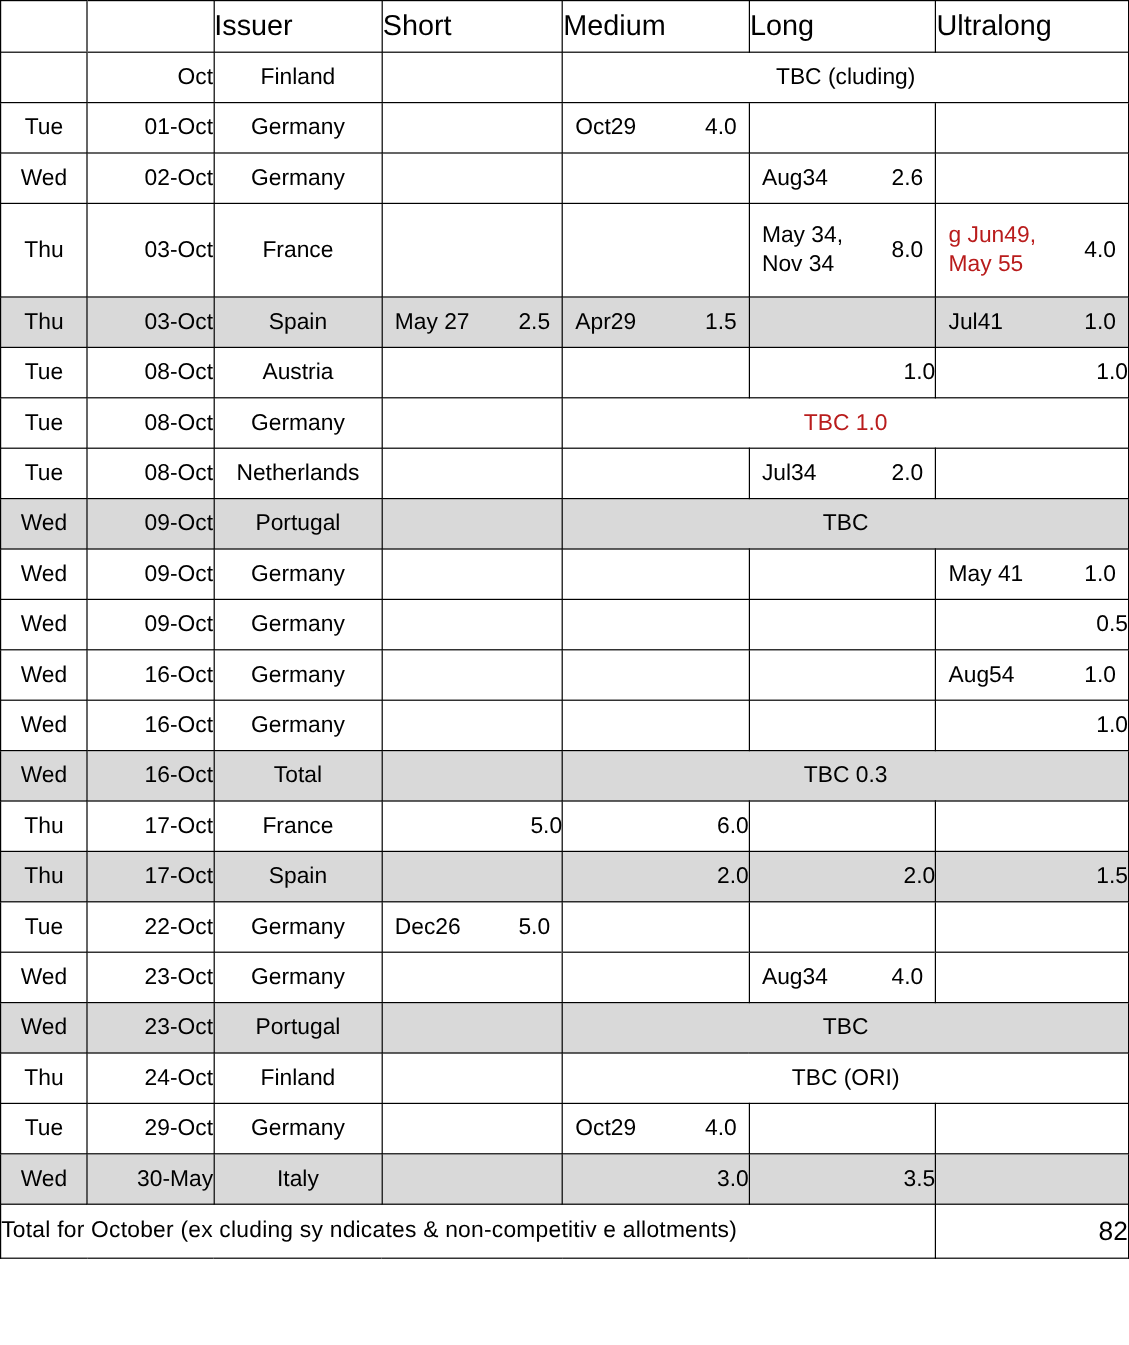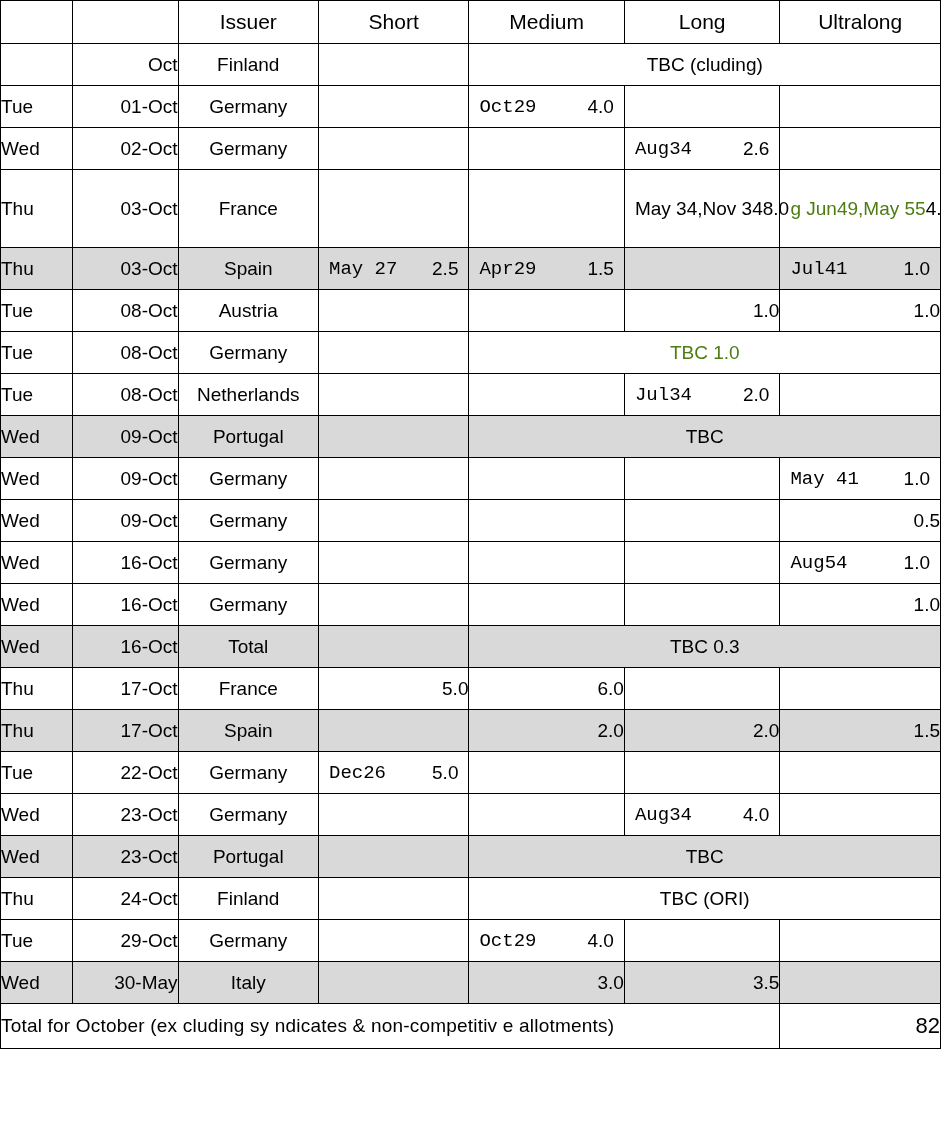--- a/index.html
+++ b/index.html
@@ -35,75 +35,75 @@
   
   col.c-day   { width: 72px; }
   col.c-date  { width: 105px; }
   col.c-iss   { width: 140px; }
   col.c-short { width: 150px; }
   col.c-med   { width: 155px; }
   col.c-long  { width: 155px; }
   col.c-ultra { width: 160px; }
 
   .hdr td {
-    text-align: center;
+    text-align: left;
     font-weight: bold;
-    font-size: 21px;
+    font-size: 24px;
     height: 42px;
   }
   .hdr td.blank {
     border-right: 1px solid #000;
   }
   .daycell {
-    text-align: left;
+    text-align: center;
     padding-left: 8px;
     white-space: nowrap;
   }
   .datecell {
     text-align: right;
     padding-right: 12px;
     white-space: nowrap;
   }
   .isscell {
     text-align: center;
     white-space: nowrap;
     margin-left: 18px;
   }
   .row td { height: 41px; }
   .shaded td, td.shaded { background: #d9d9d9 !important; }
   .tbc {
     text-align: center;
   }
-  .green { color: #4d7c0f; }
+  .green { color: #b91c1c; }
   .pair {
     display: flex;
     justify-content: space-between;
     align-items: center;
     padding: 0 10px 0 10px;
     box-sizing: border-box;
     white-space: nowrap;
   }
-  .pair .lbl { text-align: center; font-family: Liberation Mono, monospace; }
+  .pair .lbl { text-align: center; }
   .pair .val { text-align: right; }
   .only-val {
     text-align: right;
     padding-right: 10px;
     white-space: nowrap;
   }
   .two-line {
     display: flex;
     justify-content: space-between;
     align-items: center;
     padding: 0 10px;
     box-sizing: border-box;
     white-space: nowrap;
   }
   .two-line .stack {
     display: flex;
-    flex-direction: row;
+    flex-direction: column;
     line-height: 1.25;
     text-align: left;
   }
   .total-row td {
     height: 44px;
     border: 1px solid #000;
   }
   .total-label {
     text-align: left;
     padding-left: 8px;

